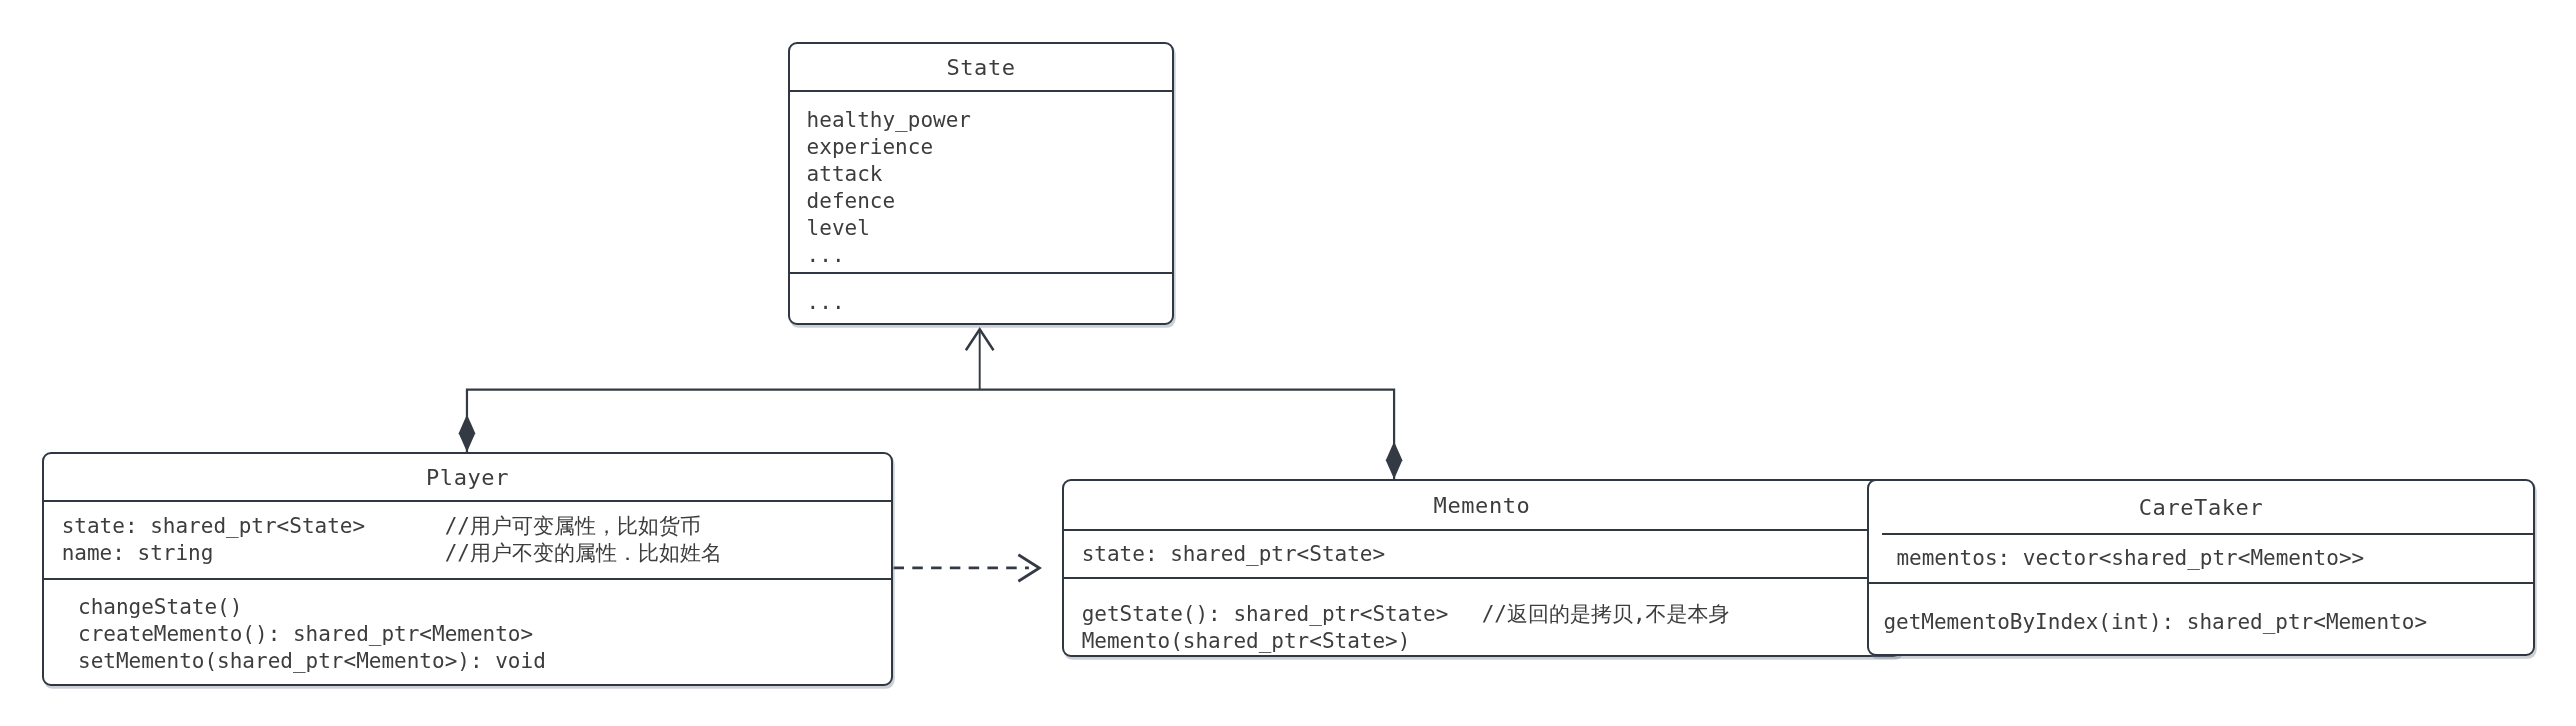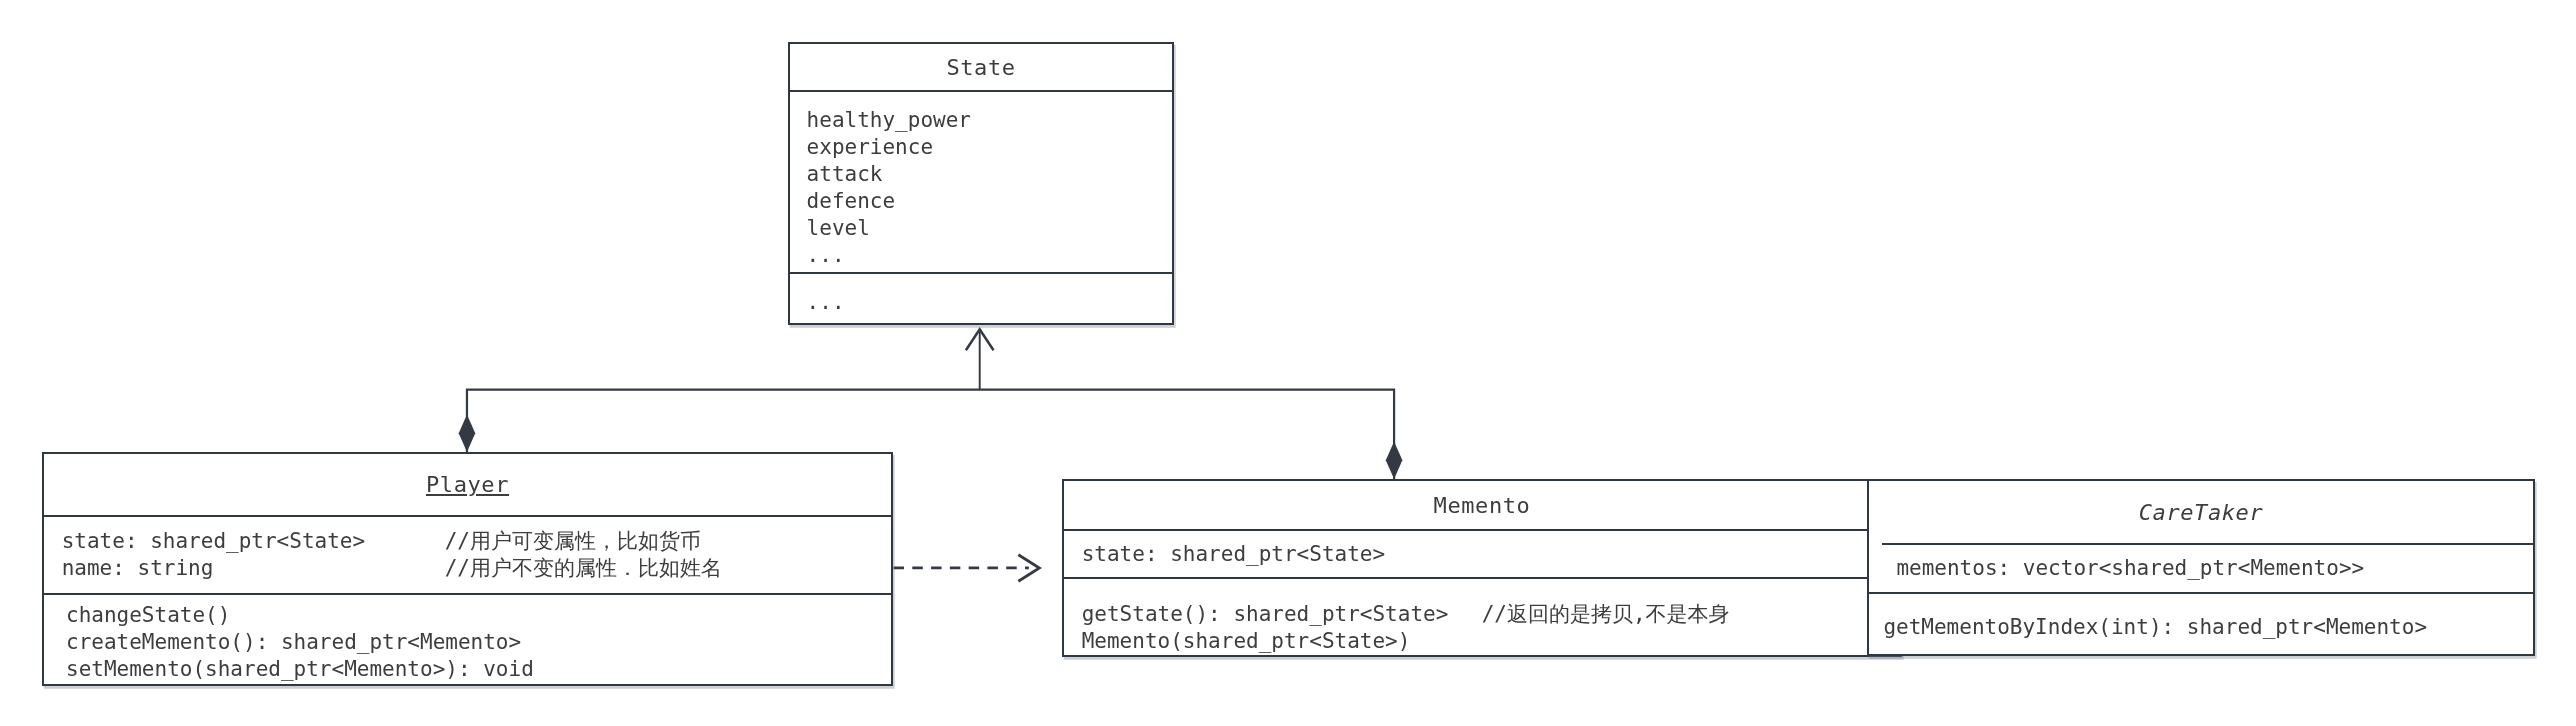--- a/index.html
+++ b/index.html
@@ -18,21 +18,21 @@
     overflow:hidden;
   }
   svg.connectors{position:absolute;left:0;top:0;pointer-events:none;}
   svg.connectors .ln{stroke:var(--line);fill:none;}
 
   .class-box{
     position:absolute;
     box-sizing:border-box;
     background:var(--background);
     border:2.8px solid var(--border);
-    border-radius:0;
+    border-radius:9px;
     display:flex;flex-direction:column;
     box-shadow:1.7px 2.8px 0 rgba(110,120,135,0.35);
   }
   .sec-title{
     display:flex;align-items:center;justify-content:center;
     font-size:22px;
     flex:0 0 auto;
     letter-spacing:0.6px;
   }
   .sec{
@@ -47,35 +47,35 @@
   .sec .code{display:inline-block;}
 
   
   #box-state{left:788px;top:42px;width:386px;height:283px;}
   #box-state .sec-title{height:46px;}
   #box-state .sec-attrs{height:182px;padding-left:16.6px;padding-top:11px;}
   #box-state .sec-extra{flex:1;padding-left:16.6px;padding-top:7.7px;}
 
   
   #box-player{left:42px;top:452px;width:851px;height:234px;}
-  #box-player .sec-title{height:61px;text-decoration:underline;}
+  #box-player .sec-title{height:46px;}
   #box-player .sec-attrs{height:78px;padding-left:17.7px;}
-  #box-player .sec-methods{flex:1;padding-left:22px;padding-top:5.5px;}
+  #box-player .sec-methods{flex:1;padding-left:34px;padding-top:5.5px;}
   #box-player .code{width:383px;}
 
   
   #box-memento{left:1062px;top:479px;width:840px;height:178px;}
   #box-memento .sec-title{height:48px;}
   #box-memento .sec-attrs{height:49px;padding-left:17.7px;}
   #box-memento .sec-methods{flex:1;padding-left:17.7px;padding-top:22px;}
   #box-memento .code{width:400px;}
 
   
   #box-caretaker{left:1867px;top:479px;width:668px;height:177px;}
-  #box-caretaker .sec-title{height:62px;font-style:italic;}
+  #box-caretaker .sec-title{height:52px;}
   #box-caretaker .sec-attrs{height:49px;padding-left:14.4px;margin-left:13px;}
   #box-caretaker .sec-methods{flex:1;padding-left:14.4px;padding-top:6.6px;}
 </style>
 </head>
 <body>
 
 <div class="canvas">
 
   <svg class="connectors" width="2576" height="726" viewBox="0 0 4662 1314">
 

